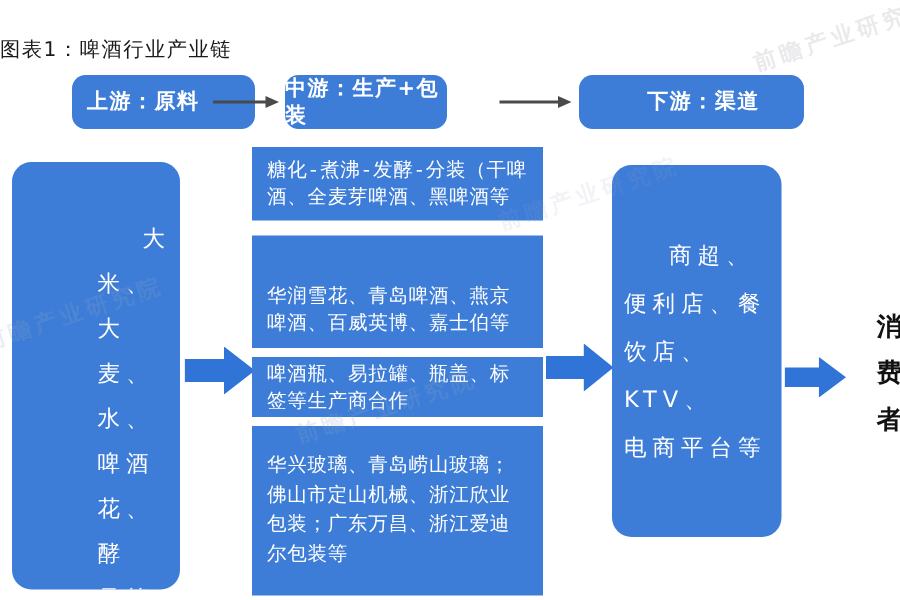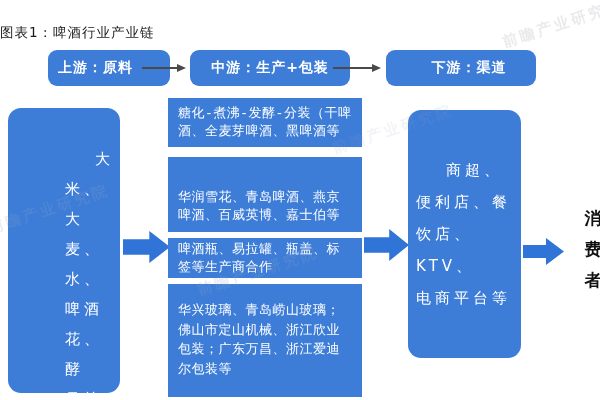--- a/index.html
+++ b/index.html
@@ -13,21 +13,21 @@
     font-size:13.5px; font-weight:normal; color:#1a1a1a; letter-spacing:1px;margin-top:16px;
   }
   
   .hbox {
     position:absolute; top:50px; height:36px;
     background:var(--box-blue,#3d7dd8); color:#fff; border-radius:9px;
     font-size:14px; font-weight:bold; letter-spacing:1px;
     display:flex; align-items:center;
   }
   .h1 { left:8px;   width:122px; padding-left:10px;margin-left:40px; }
-  .h2 { left:190px; width:160px; justify-content:center; }
+  .h2 { left:190px; width:108px; justify-content:center; }
   .h3 { left:386px; width:150px; justify-content:center;padding-left:16px; }
   
   .tarrow { position:absolute; top:67px; height:2px; background:var(--thin-arrow-gray,#4a4a4a); }
   .ta1 { left:142px; width:36px; }
   .ta2 { left:333px; width:40px; }
   .tarrow::after {
     content:""; position:absolute; right:-8px; top:-3.5px;
     border-left:9px solid var(--thin-arrow-gray,#4a4a4a);
     border-top:4.5px solid transparent; border-bottom:4.5px solid transparent;
   }

